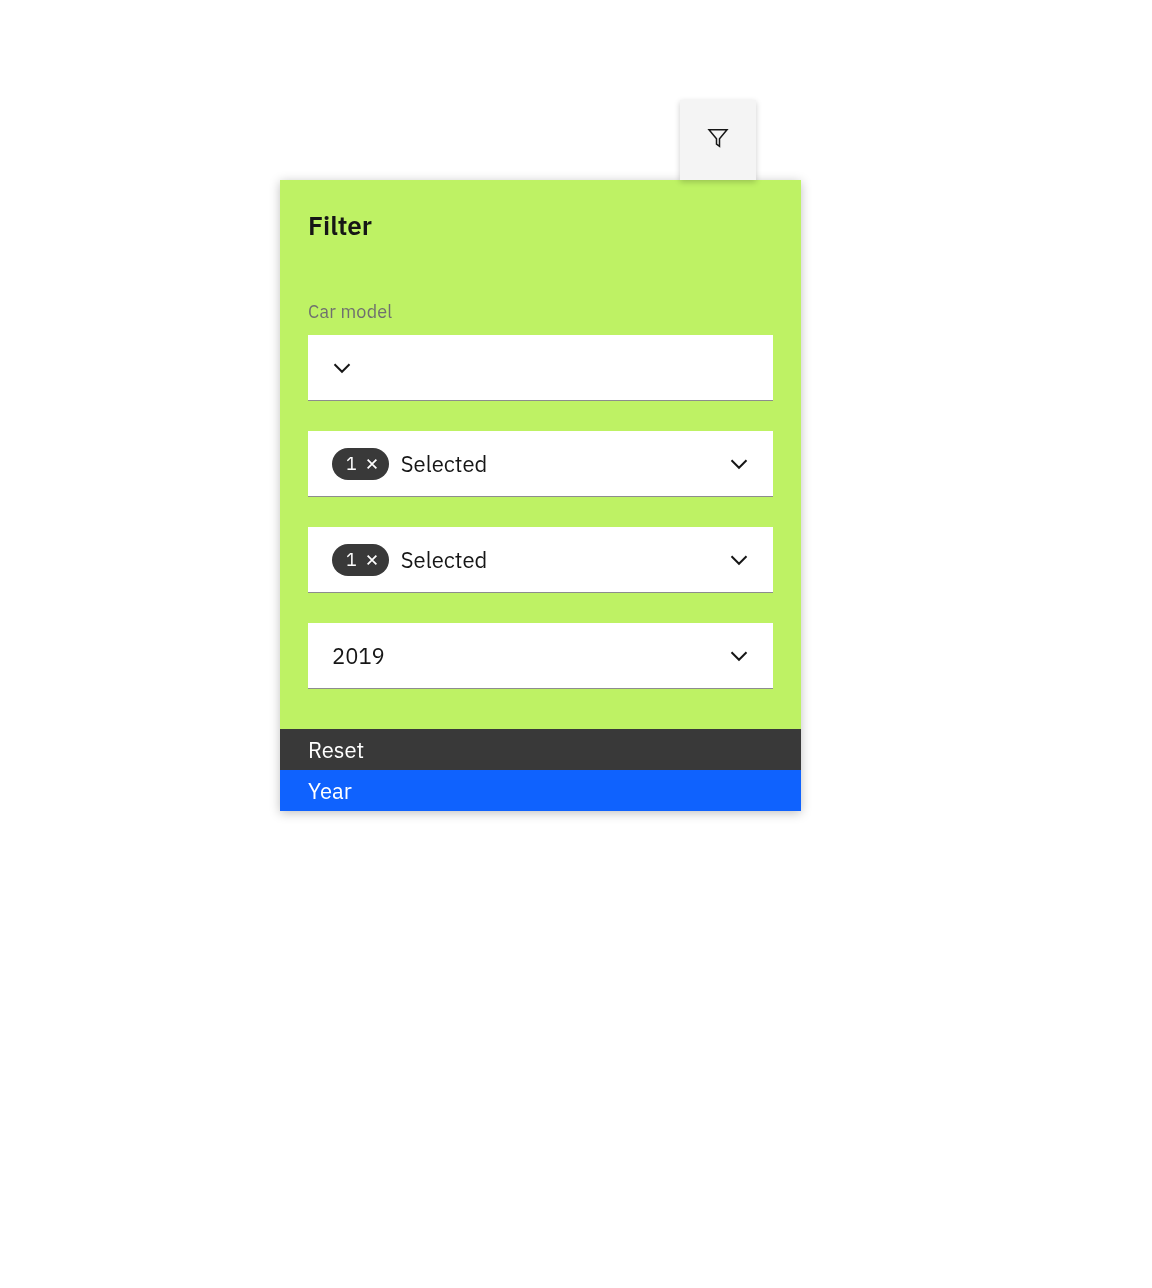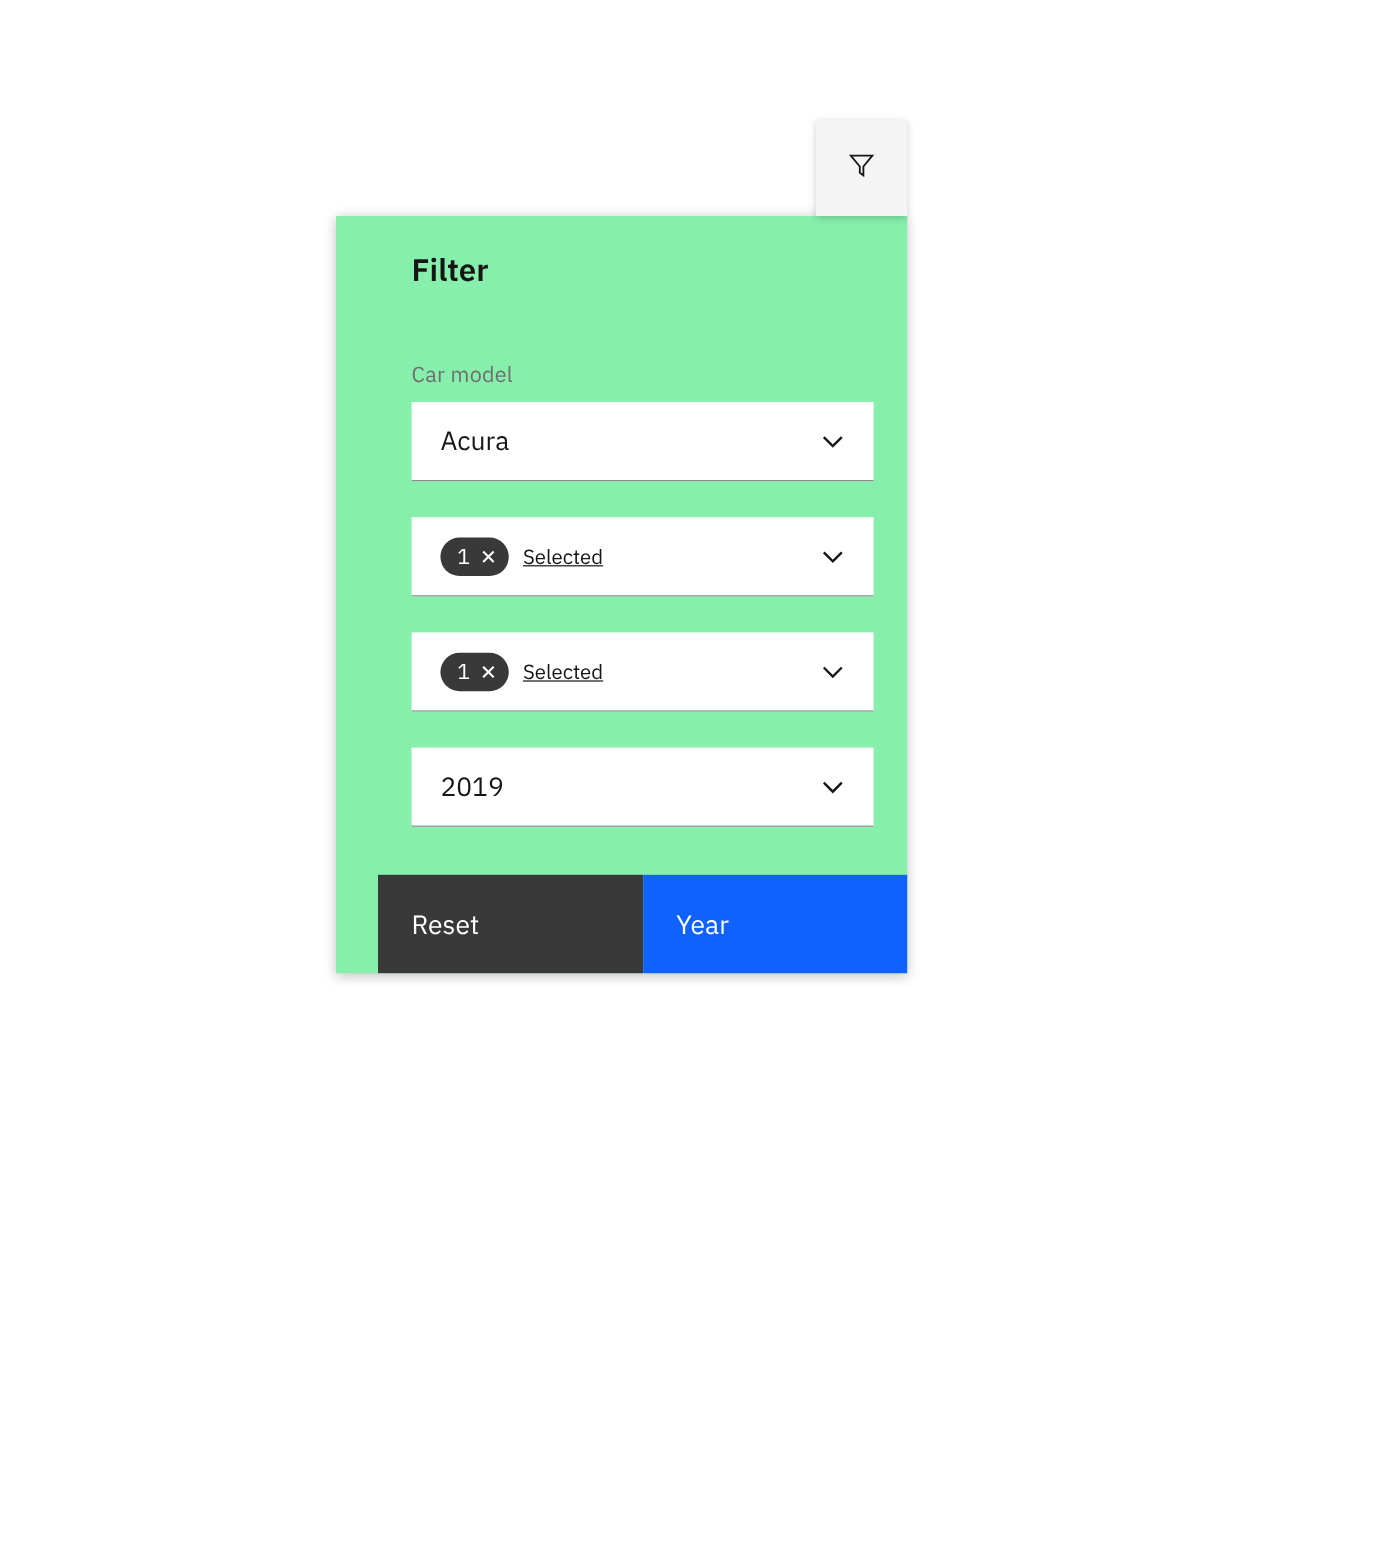--- a/index.html
+++ b/index.html
@@ -33,25 +33,24 @@
       box-shadow: 0 2px 6px rgba(0,0,0,0.2);
       z-index: 2;
     }
     .filter-tab svg {
       width: 24px;
       height: 24px;
     }
     .panel {
       position: relative;
       top: 80px;
-      width: 476px;
-      background: #86efac;
+      width: 521px;
+      background: #bef264;
       box-shadow: 0 2px 10px rgba(0,0,0,0.25);
       z-index: 1;
-      padding-left: 35px;
     }
     .panel-header {
       padding: 28px 28px 0 28px;
     }
     .panel-title {
       font-size: 26px;
       font-weight: 600;
       color: #161616;
       letter-spacing: 0;
     }
@@ -105,28 +104,28 @@
     .tag-count {
       font-size: 18px;
       margin-right: 8px;
     }
     .tag-close {
       width: 14px;
       height: 14px;
       display: inline-flex;
     }
     .dropdown-text {
-      font-size: 17px;
+      font-size: 22px;
       color: #161616;
-      text-decoration: underline;
     }
     .panel-footer {
       display: flex;
       width: 100%;
       height: 82px;
+      flex-direction: column;
     }
     .btn {
       flex: 1;
       border: none;
       font-size: 22px;
       text-align: left;
       padding: 0 28px;
       cursor: pointer;
       font-family: inherit;
     }
@@ -155,21 +154,20 @@
   <div class="panel">
     <div class="panel-header">
       <h2 class="panel-title">Filter</h2>
     </div>
 
     <div class="panel-body">
 
       <div class="field-group">
         <label class="field-label">Car model</label>
         <div class="dropdown">
-          <span class="dropdown-value">Acura</span>
           <span class="dropdown-chevron">
             <svg viewBox="0 0 16 16" fill="none" stroke="#161616" stroke-width="1.6">
                 <path d="M2 5 L8 11 L14 5"></path>
               </svg>
           </span>
         </div>
       </div>
 
       <div class="field-group">
         <div class="dropdown">

